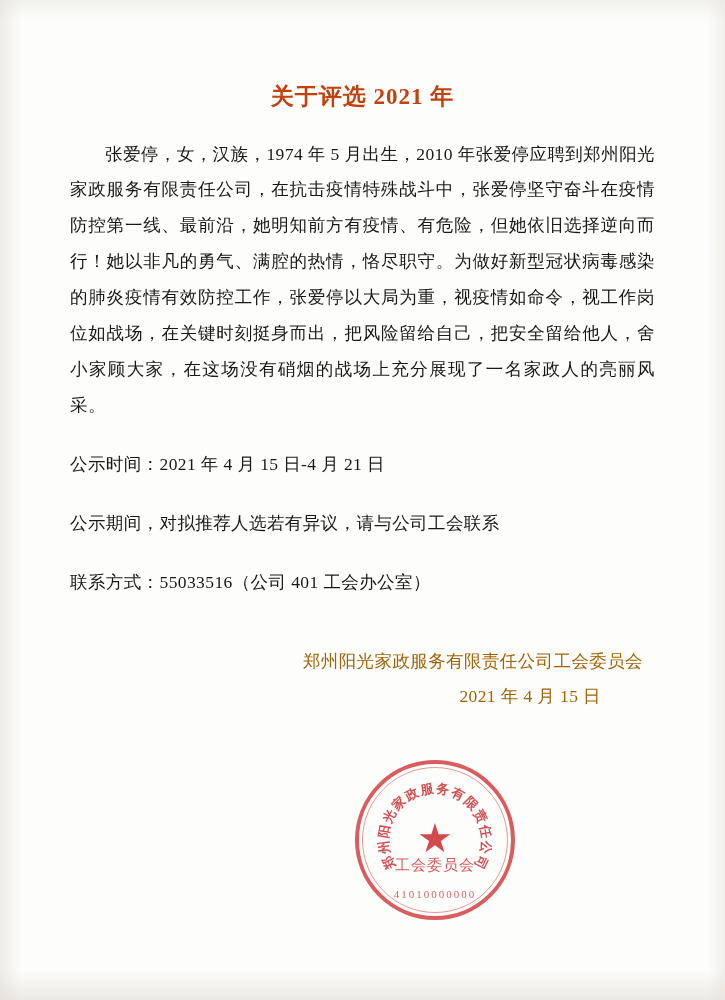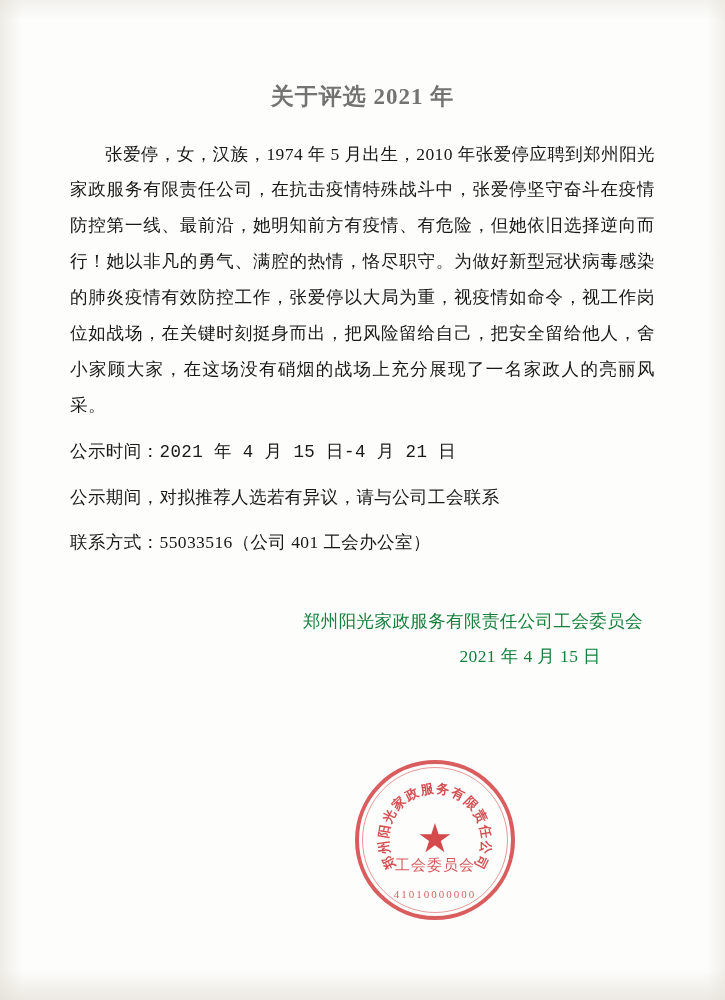--- a/index.html
+++ b/index.html
@@ -37,21 +37,21 @@
     left: 70px;
     top: 0;
     width: 585px;
     height: 1000px;
   }
   .title {
     text-align: center;
     font-size: 23px;
     font-weight: bold;
     letter-spacing: 1px;
-    color: #737373;
+    color: #c2410c;
     line-height: 1.5;
   }
   .title-line1 {
     margin-top: 80px;
   }
   .title-line2 {
     margin-top: 14px;
   }
   .para {
     font-size: 17.5px;
@@ -63,36 +63,35 @@
     margin-top: 18px;
     letter-spacing: 0.4px;
   }
   .para-2 {
     margin-top: 22px;
   }
   .info-line {
     font-size: 17.5px;
     line-height: 2.0;
     color: #181818;
-    margin-top: 10px;
+    margin-top: 24px;
     letter-spacing: 0.4px;
   }
   .info-first {
-    margin-top: 11px;
-    font-family: Liberation Mono, monospace;
+    margin-top: 23px;
   }
   .sign-block {
     margin-top: 44px;
     text-align: right;
     padding-right: 12px;
   }
   .sign-line {
     font-size: 17.5px;
     line-height: 2.0;
-    color: #15803d;
+    color: #a16207;
     letter-spacing: 0.4px;
     text-align: right;
   }
   .sign-date {
     padding-right: 42px;
   }
   
   .seal {
     position: absolute;
     left: 355px;

